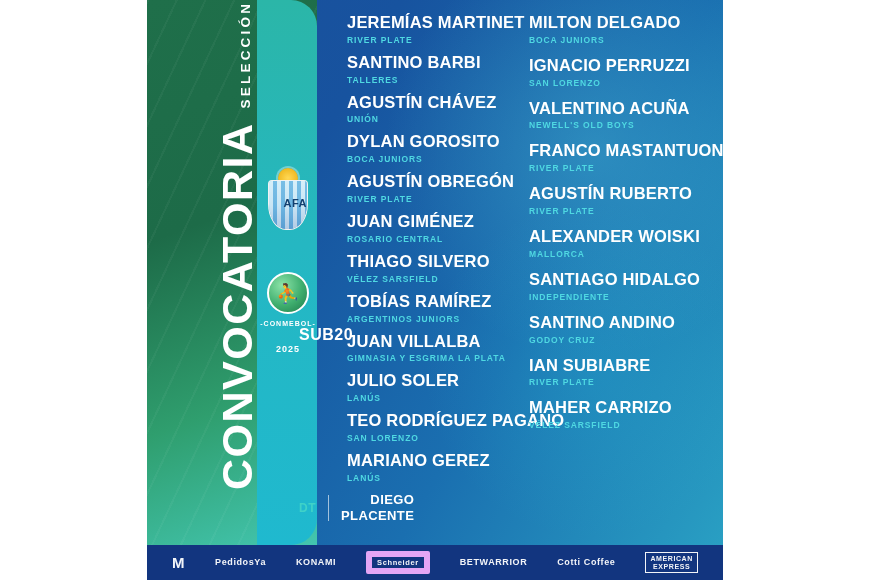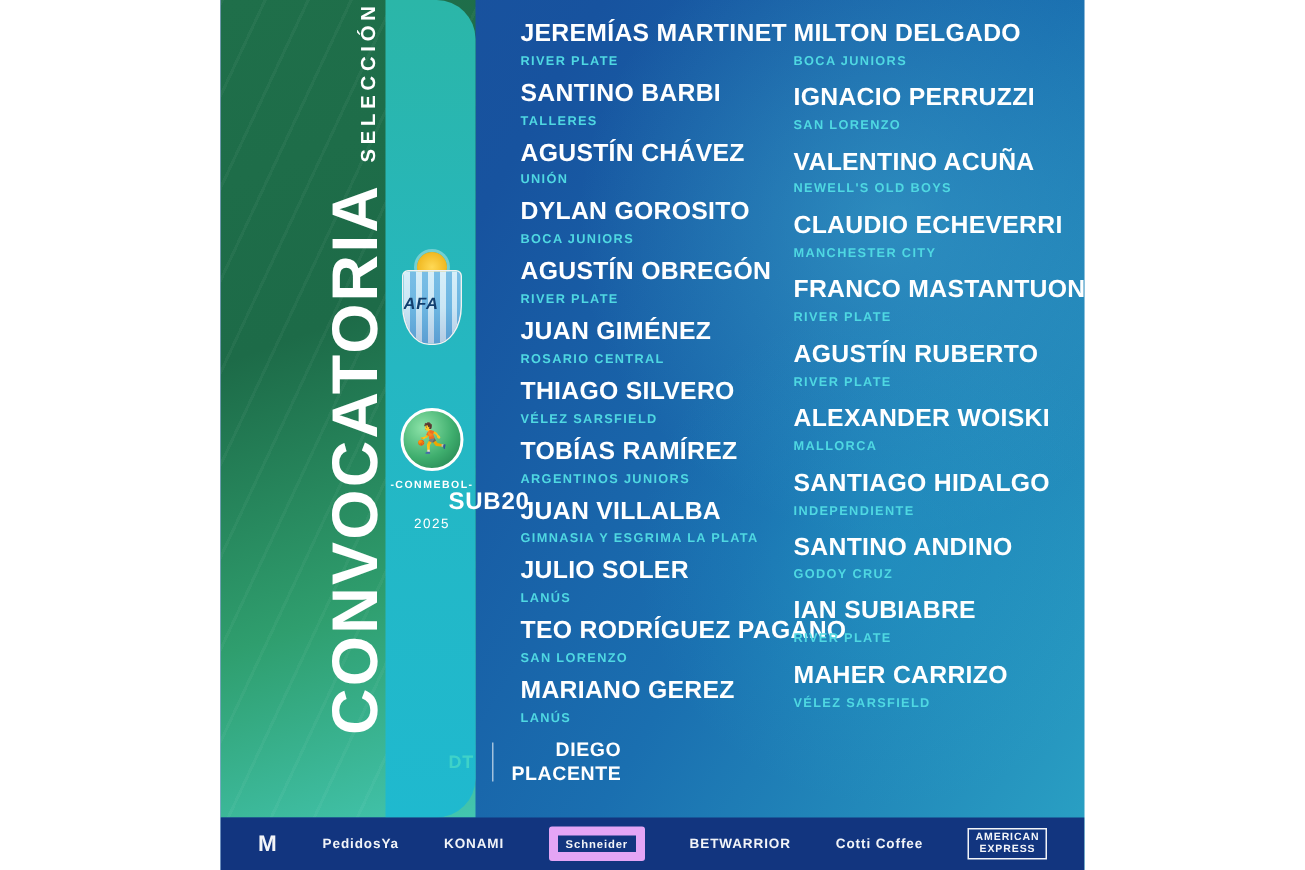--- a/index.html
+++ b/index.html
@@ -102,24 +102,23 @@
     border-radius: 4px 4px 18px 18px / 4px 4px 26px 26px;
     overflow: hidden;
   }
   #crest .shield .stripes {
     position: absolute; inset: 0;
     background: repeating-linear-gradient(90deg, rgba(255,255,255,.85) 0 4px, rgba(110,180,225,.9) 4px 8px);
     opacity: .75;
   }
   #crest .shield .afa {
     position: absolute; left: 0; right: 0; top: 16px;
-    text-align: left;
+    text-align: right;
     font-size: 11px; font-weight: bold; color: #123f6e;
     letter-spacing: .5px;
-    font-style: italic;
   }
   #crest .sun {
     position: absolute; left: 13px; top: 0px;
     width: 20px; height: 20px;
     border-radius: 50%;
     background: radial-gradient(circle, #ffd955 0%, #f0b821 70%, #d79c12 100%);
     box-shadow: 0 0 0 2px rgba(255,255,255,.35);
   }
   
   #sub20 {
@@ -141,21 +140,21 @@
     color: #ffffff; font-size: 19px; line-height: 1;
   }
   #sub20 .conmebol {
     margin-top: 6px;
     font-size: 7px; font-weight: bold; letter-spacing: 1px; color: #ffffff;
   }
   #sub20 .label {
     font-size: 16px; font-weight: bold; color: #ffffff; letter-spacing: .5px; line-height: 1.05; margin-left: 40px;
   }
   #sub20 .year {
-    font-size: 9px; font-weight: normal; color: #ffffff; letter-spacing: 1px;
+    font-size: 9px; font-weight: bold; color: #ffffff; letter-spacing: 1px;
   }
   
   #coach {
     position: absolute;
     left: 152px; top: 492px;
     display: flex; align-items: center; gap: 12px;
   }
   #coach .dt {
     font-size: 12px; font-weight: bold; color: #3fd2c8; letter-spacing: .5px;
   }
@@ -318,24 +317,20 @@
         <div class="pname">MILTON DELGADO</div>
         <div class="pclub">BOCA JUNIORS</div>
       </div>
       <div class="player">
         <div class="pname">IGNACIO PERRUZZI</div>
         <div class="pclub">SAN LORENZO</div>
       </div>
       <div class="player">
         <div class="pname">VALENTINO ACUÑA</div>
         <div class="pclub">NEWELL'S OLD BOYS</div>
-      </div>
-      <div class="player">
-        <div class="pname">CLAUDIO ECHEVERRI</div>
-        <div class="pclub">MANCHESTER CITY</div>
       </div>
       <div class="player">
         <div class="pname">FRANCO MASTANTUONO</div>
         <div class="pclub">RIVER PLATE</div>
       </div>
       <div class="player">
         <div class="pname">AGUSTÍN RUBERTO</div>
         <div class="pclub">RIVER PLATE</div>
       </div>
       <div class="player">

